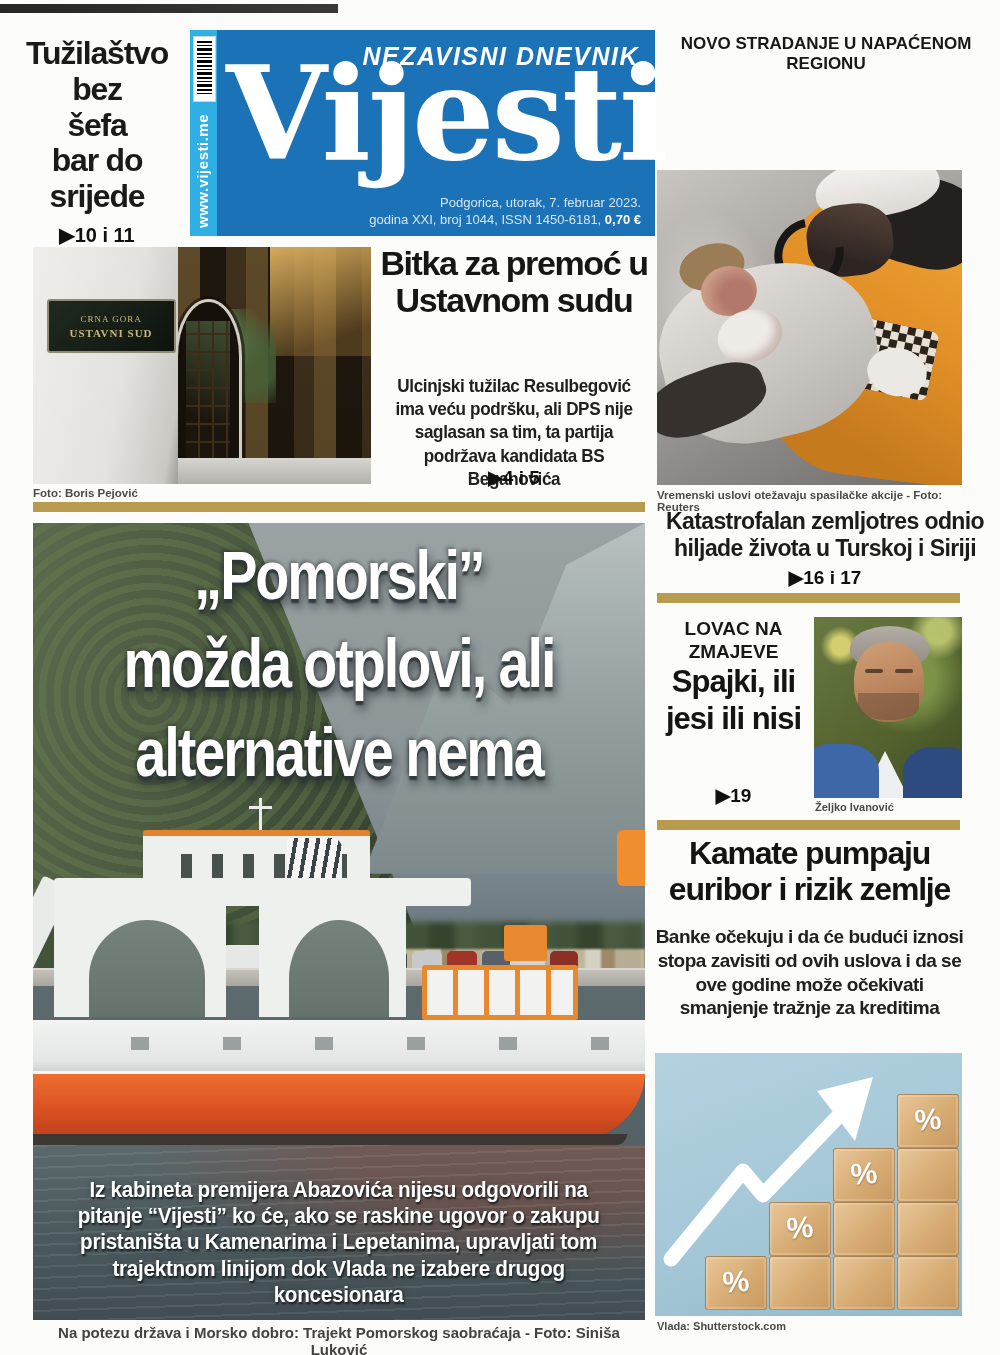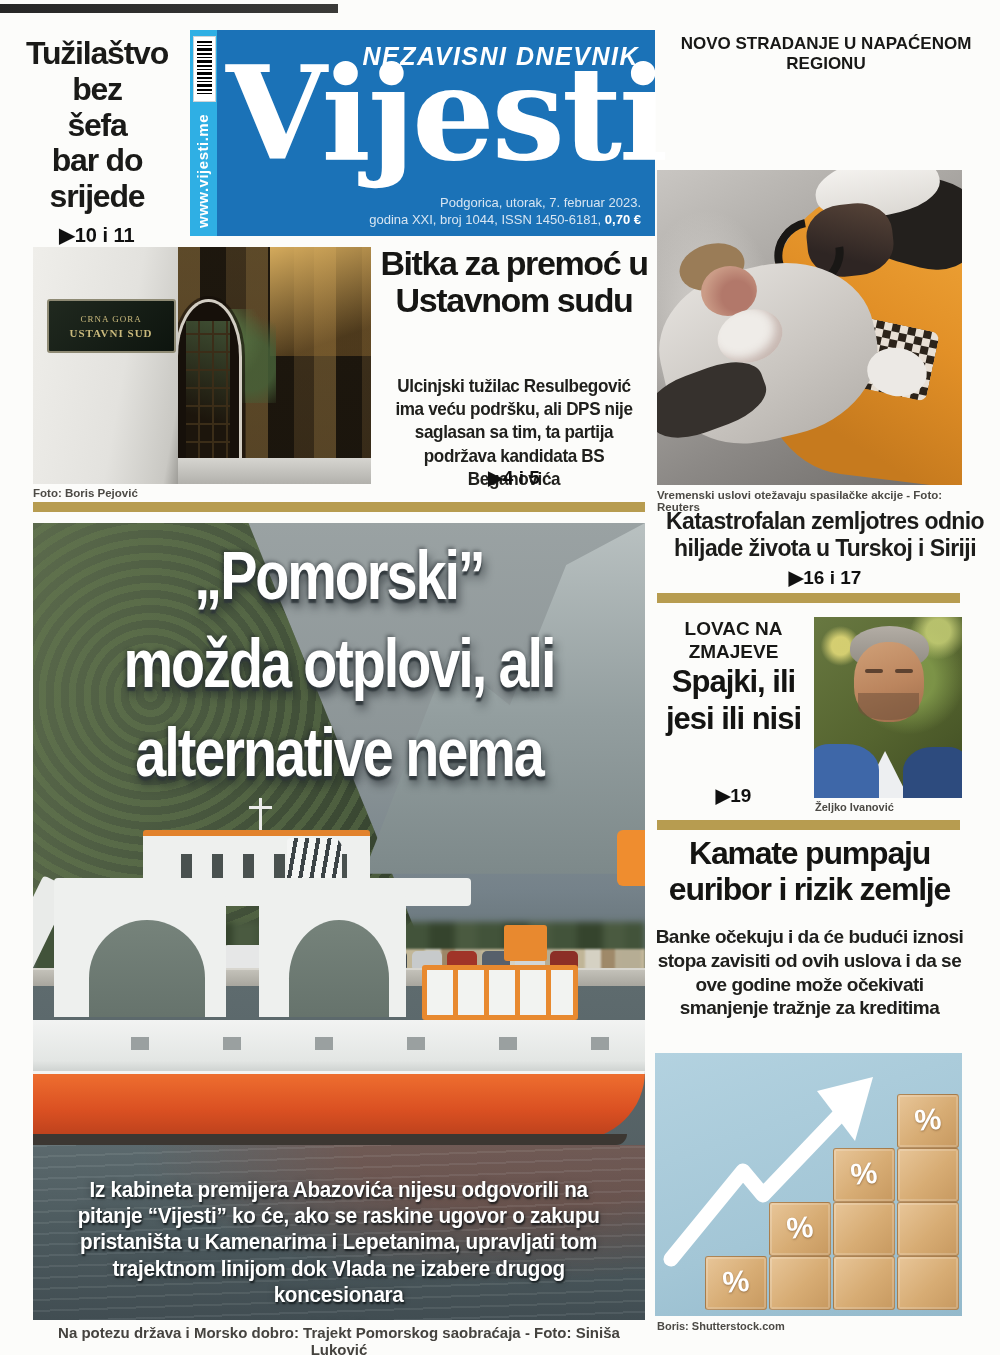--- a/index.html
+++ b/index.html
@@ -391,15 +391,15 @@
     <div id="b33" class="cube">
         <span class="pct">%</span>
       </div>
     <div id="b41" class="cube"></div>
     <div id="b42" class="cube"></div>
     <div id="b43" class="cube"></div>
     <div id="b44" class="cube">
         <span class="pct">%</span>
       </div>
   </div>
-  <div id="rt-cap" class="abs cap-txt">Boris: Shutterstock.com</div>
+  <div id="rt-cap" class="abs cap-txt">Vlada: Shutterstock.com</div>
 
 </div>
 
 </body></html>

